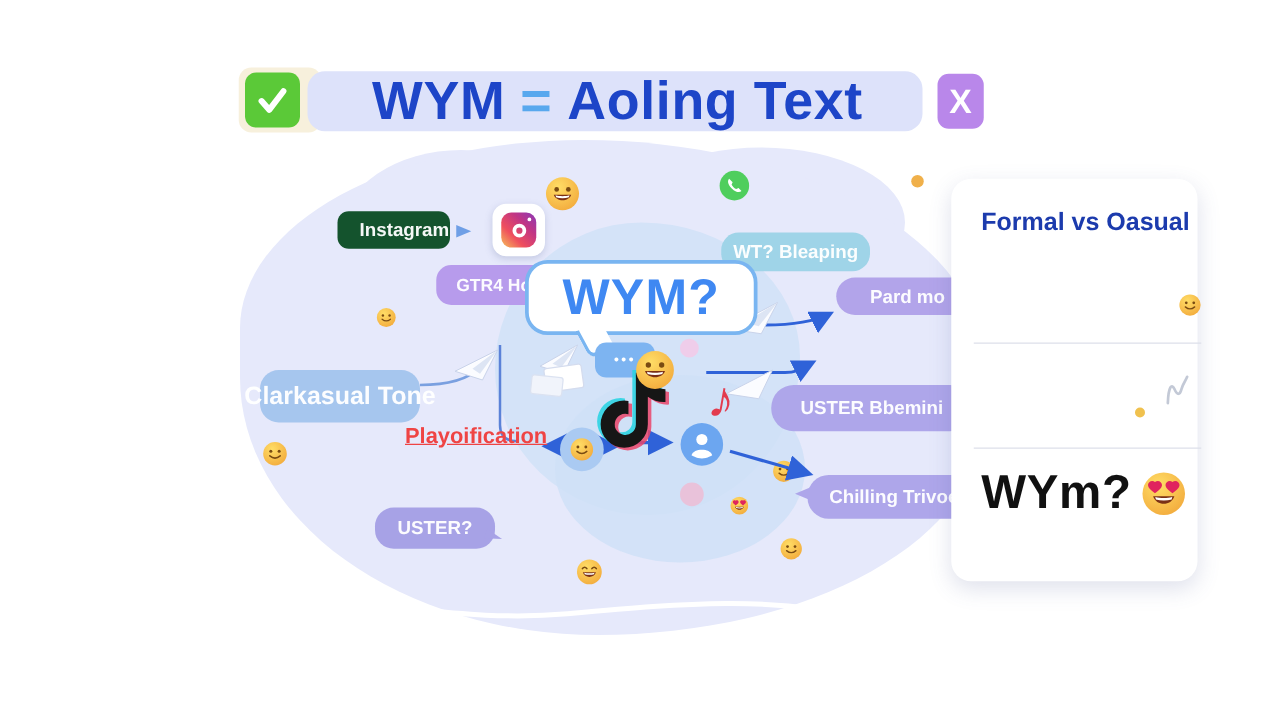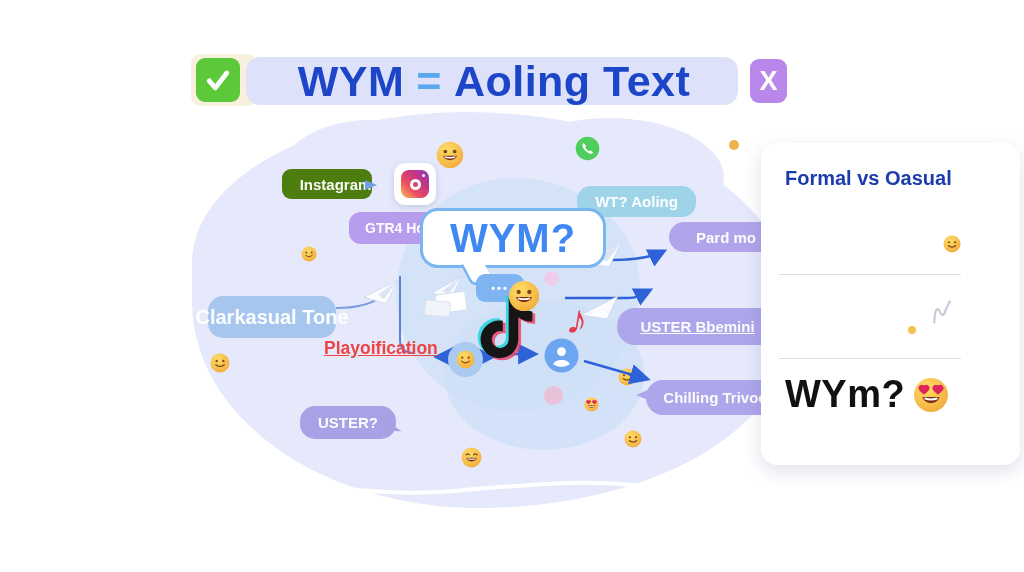--- a/index.html
+++ b/index.html
@@ -27,46 +27,46 @@
     display:flex; align-items:center; justify-content:center; color:#fff; font-size:27px; font-weight:700; }
   .title-text { left:232px; top:55px; width:476px; height:52px; display:flex; align-items:center;
     justify-content:center; gap:12px; font-size:43px; font-weight:800; color:#1d45c8; letter-spacing:.5px; white-space:nowrap; }
   .title-eq { color:#58a8ee; font-weight:800; }
 
   
   .pill { position:absolute; display:flex; align-items:center; justify-content:center;
     color:rgba(255,255,255,.96); font-weight:600; white-space:nowrap; }
   .tail { position:absolute; width:0; height:0; }
 
-  .pill-instagram { left:258px; top:169px; width:90px; height:30px; background:#4d7c0f; border-radius:9px; font-size:15px; z-index:3;padding-left:17px; }
+  .pill-instagram { left:246px; top:169px; width:90px; height:30px; background:#14532d; border-radius:9px; font-size:15px; z-index:3;padding-left:17px; }
   .tail-instagram { left:341px; top:180px; border-top:5px solid transparent; border-bottom:5px solid transparent; border-left:12px solid #6f9fe6; z-index:3; }
 
   .pill-gtr { left:325px; top:212px; width:122px; height:32px; background:#b79bec; border-radius:12px; font-size:14px; z-index:2; justify-content:flex-start; padding-left:16px; }
   .pill-wt { left:553px; top:186px; width:119px; height:31px; background:#9fd4e8; border-radius:14px; font-size:15px; z-index:3; }
   .pill-pard { left:645px; top:222px; width:114px; height:30px; background:#b2a4ea; border-radius:16px; font-size:15px; z-index:2; }
   .pill-clark { left:184px; top:296px; width:128px; height:42px; background:#a6c6ee; border-radius:15px; font-size:20px; z-index:3; }
-  .pill-uster { left:593px; top:308px; width:161px; height:37px; background:#aea6ea; border-radius:18px; font-size:15px; z-index:2;text-decoration:underline; }
+  .pill-uster { left:593px; top:308px; width:161px; height:37px; background:#aea6ea; border-radius:18px; font-size:15px; z-index:2; }
   .pill-chilling { left:622px; top:380px; width:138px; height:35px; background:#aea6ea; border-radius:17px; font-size:15px; z-index:2; }
   .tail-chilling { left:612px; top:390px; border-top:5px solid transparent; border-bottom:5px solid transparent; border-right:12px solid #aea6ea; z-index:2; }
   .pill-gbfim { left:276px; top:406px; width:96px; height:33px; background:#a7a2e6; border-radius:15px; font-size:15px; z-index:3; }
   .tail-gbfim { left:364px; top:425px; border-top:4px solid transparent; border-bottom:4px solid transparent; border-left:14px solid #a7a2e6; transform:rotate(18deg); z-index:3; }
 
   .playo { left:300px; top:338px; font-size:17.5px; font-weight:700; color:#ef4444; z-index:3;text-decoration:underline; }
 
   
   .wym-bubble { left:396px; top:208px; width:186px; height:60px; background:#fff; border:3px solid #79b5f1;
     border-radius:18px; display:flex; align-items:center; justify-content:center; z-index:4; }
   .wym-text { font-size:40px; font-weight:800; color:#3f88f2; letter-spacing:1px; }
   .wym-tail { left:441px; top:262px; width:24px; height:22px; background:#fff; border-left:3px solid #79b5f1;
     border-bottom:3px solid #79b5f1; transform:skewX(18deg) rotate(-12deg); border-bottom-left-radius:6px; z-index:4; }
   .typing-bubble { left:452px; top:274px; width:48px; height:28px; background:#7db4f1; border-radius:9px;
     display:flex; align-items:center; justify-content:center; color:#fff; font-size:11px; letter-spacing:2px; font-weight:700; z-index:5; }
 
   
-  .card { left:737px; top:143px; width:259px; height:322px; background:#fff; border-radius:16px;
+  .card { left:737px; top:143px; width:197px; height:322px; background:#fff; border-radius:16px;
     box-shadow:0 6px 18px rgba(80,90,150,.18); z-index:6; }
   .card-heading { position:absolute; left:24px; top:24px; font-size:20px; font-weight:800; color:#1c3bad; }
   .card-q { position:absolute; font-size:16.5px; font-weight:700; color:#2c4bc0; line-height:1.32; }
   .card-q1 { left:26px; top:66px; }
   .card-q2 { left:26px; top:150px; }
   .card-divider { position:absolute; left:18px; width:182px; height:1px; background:#dde0ea; }
   .card-answer { position:absolute; left:24px; top:230px; display:flex; align-items:center; gap:8px; }
   .card-answer-text { font-size:38px; font-weight:800; color:#111; letter-spacing:.5px; }
   .gold-dot { position:absolute; left:147px; top:183px; width:8px; height:8px; background:#f0c14e; border-radius:50%; }
 
@@ -206,21 +206,21 @@
   </div>
 
   <div class="pill pill-instagram">
       <span>Instagram</span>
     </div>
   <div class="tail tail-instagram"></div>
   <div class="pill pill-gtr">
       <span>GTR4 Hor</span>
     </div>
   <div class="pill pill-wt">
-      <span>WT? Aoling</span>
+      <span>WT? Bleaping</span>
     </div>
   <div class="pill pill-pard">
       <span>Pard mo</span>
     </div>
   <div class="pill pill-clark">
       <span>Clarkasual Tone</span>
     </div>
   <div class="pill pill-uster">
       <span>USTER Bbemini</span>
     </div>

